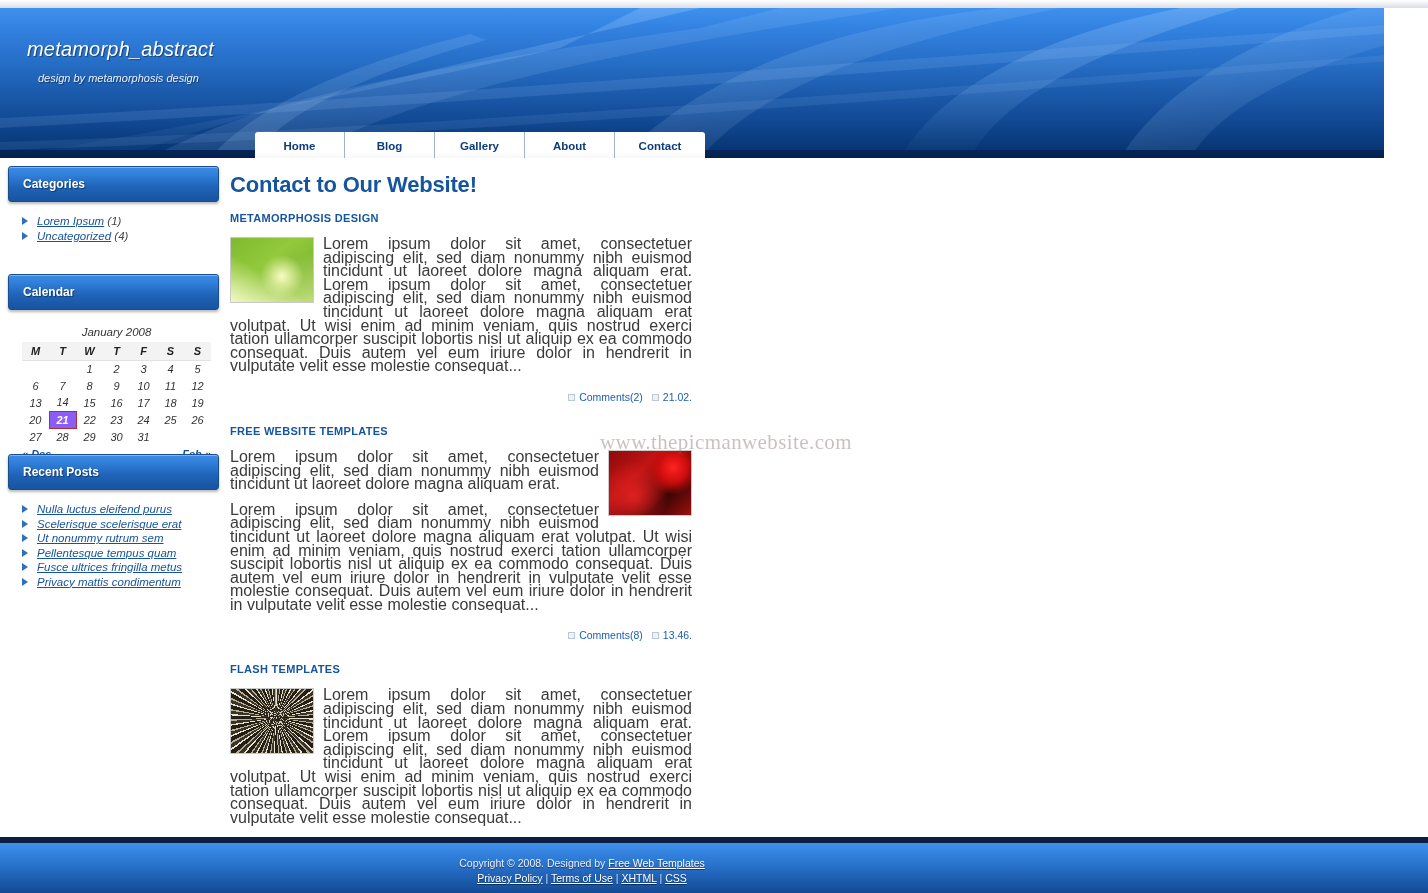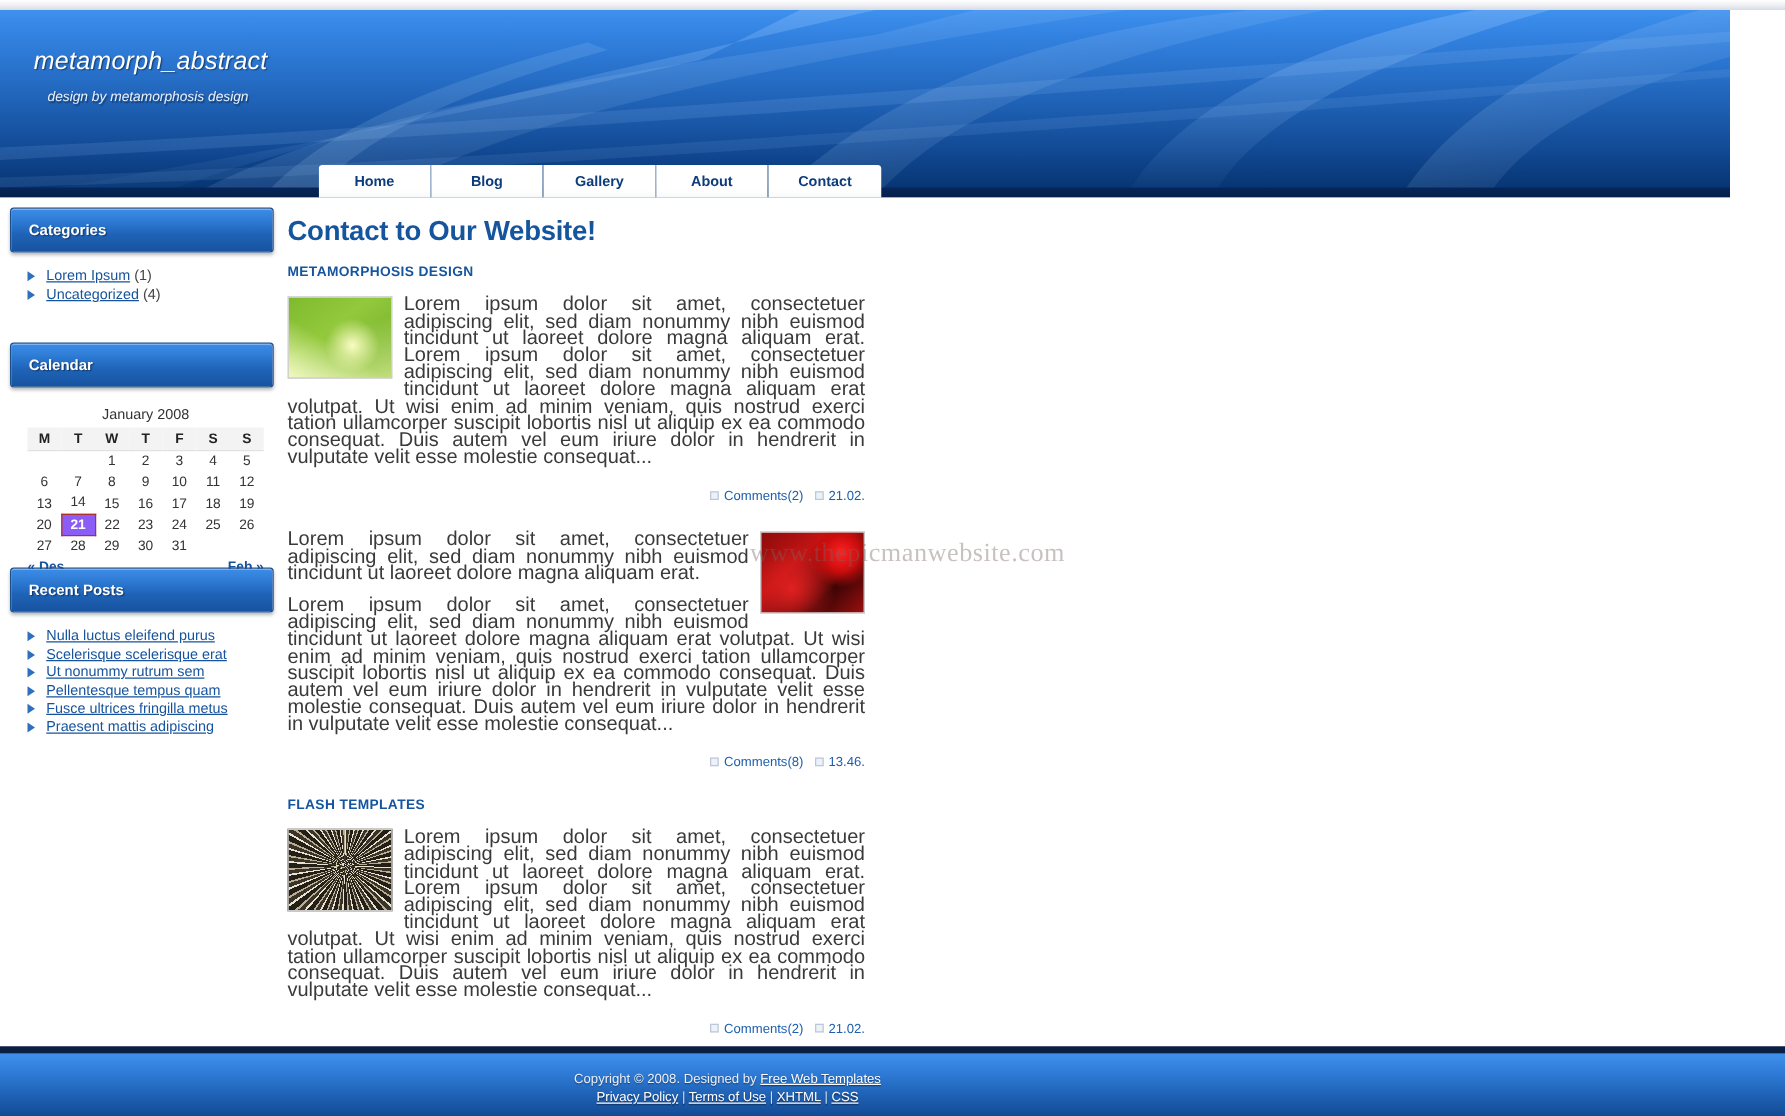--- a/index.html
+++ b/index.html
@@ -65,21 +65,21 @@
   .widget-head {
     height: 36px; line-height: 34px;
     background: linear-gradient(to bottom, #3c8ce8 0%, #2f7dd6 26%, #1f63b8 60%, #17539f 100%);
     border: 1px solid #1b4f8c;
     border-radius: 3px;
     box-shadow: 0 2px 3px rgba(0,0,0,.28), inset 0 1px 0 rgba(255,255,255,.35);
     color: #ffffff; font-size: 12px; font-weight: bold;
     padding-left: 14px;
     text-shadow: 1px 1px 1px rgba(0,0,0,.45);
   }
-  .widget-body { padding: 12px 4px 0 12px; }
+  .widget-body { padding: 12px 4px 0 12px; font-style: italic; }
 
   .linklist { list-style: none; margin: 0; padding: 0; }
   .linklist li {
     position: relative; padding-left: 17px;
     font-size: 11.5px; color: #333333; line-height: 14.5px; margin-bottom: 0px;
   }
   .bullet {
     position: absolute; left: 2px; top: 3px;
     width: 0; height: 0;
     border-left: 6px solid #2f6fbf;
@@ -300,39 +300,40 @@
 
     <div class="widget" style="top:296px;">
       <div class="widget-head">Recent Posts</div>
       <div class="widget-body">
         <ul class="linklist" id="recent-posts-list">
             <li><span class="bullet"></span><a href="#">Nulla luctus eleifend purus</a></li>
             <li><span class="bullet"></span><a href="#">Scelerisque scelerisque erat</a></li>
             <li><span class="bullet"></span><a href="#">Ut nonummy rutrum sem</a></li>
             <li><span class="bullet"></span><a href="#">Pellentesque tempus quam</a></li>
             <li><span class="bullet"></span><a href="#">Fusce ultrices fringilla metus</a></li>
-            <li><span class="bullet"></span><a href="#">Praesent mattis adipiscing</a></li>
+            <li><span class="bullet"></span><a href="#">Privacy mattis condimentum</a></li>
           </ul>
       </div>
     </div>
 
   </div>
 
   <div id="content">
     <h1 id="page-title">Contact to Our Website!</h1>
     <div id="posts">
         <div class="post">
           <div class="post-title">METAMORPHOSIS DESIGN</div>
           <div class="post-body">
             <div class="thumb thumb-green"></div>
             <p>Lorem ipsum dolor sit amet, consectetuer adipiscing elit, sed diam nonummy nibh euismod tincidunt ut laoreet dolore magna aliquam erat. Lorem ipsum dolor sit amet, consectetuer adipiscing elit, sed diam nonummy nibh euismod tincidunt ut laoreet dolore magna aliquam erat volutpat. Ut wisi enim ad minim veniam, quis nostrud exerci tation ullamcorper suscipit lobortis nisl ut aliquip ex ea commodo consequat. Duis autem vel eum iriure dolor in hendrerit in vulputate velit esse molestie consequat...</p>
           </div>
           <div class="post-meta"><span class="mi"></span><a href="#">Comments(2)</a><span class="sep"></span><span class="mi"></span><span>21.02.</span></div>
         </div>
         <div class="post">
+          <div class="post-title">FREE WEBSITE TEMPLATES</div>
           <div class="post-body">
             <div class="thumb thumb-red right"></div>
             <p>Lorem ipsum dolor sit amet, consectetuer adipiscing elit, sed diam nonummy nibh euismod tincidunt ut laoreet dolore magna aliquam erat.</p>
             <p>Lorem ipsum dolor sit amet, consectetuer adipiscing elit, sed diam nonummy nibh euismod tincidunt ut laoreet dolore magna aliquam erat volutpat. Ut wisi enim ad minim veniam, quis nostrud exerci tation ullamcorper suscipit lobortis nisl ut aliquip ex ea commodo consequat. Duis autem vel eum iriure dolor in hendrerit in vulputate velit esse molestie consequat. Duis autem vel eum iriure dolor in hendrerit in vulputate velit esse molestie consequat...</p>
           </div>
           <div class="post-meta"><span class="mi"></span><a href="#">Comments(8)</a><span class="sep"></span><span class="mi"></span><span>13.46.</span></div>
         </div>
         <div class="post">
           <div class="post-title">FLASH TEMPLATES</div>
           <div class="post-body">

